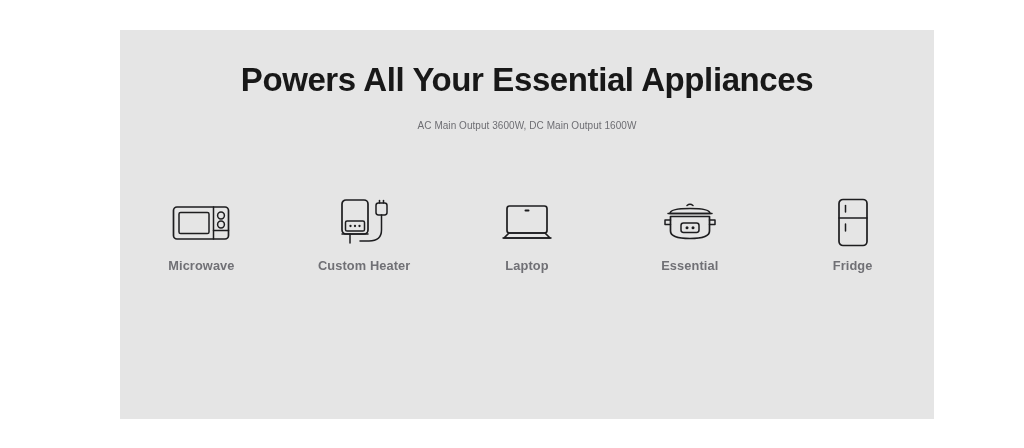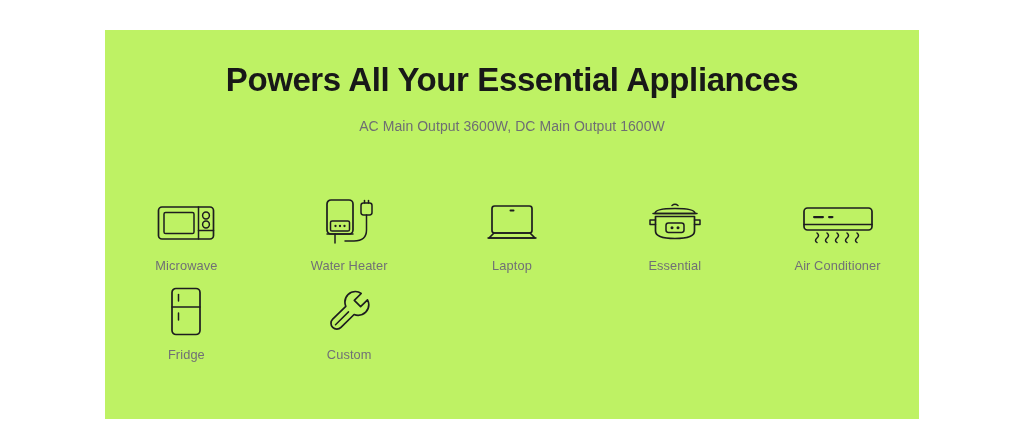--- a/index.html
+++ b/index.html
@@ -14,62 +14,63 @@
     overflow: hidden;
   }
   .stage {
     position: relative;
     width: 1024px;
     height: 448px;
     background: #ffffff;
   }
   .panel {
     position: absolute;
-    left: 105px;
+    left: 120px;
     top: 30px;
     width: 814px;
     height: 389px;
-    background: #bef264;
+    background: #e5e5e5;
   }
   .heading-block {
     padding-top: 28px;
     text-align: center;
   }
   .title {
     margin: 0;
     font-size: 33px;
     line-height: 44px;
     font-weight: 700;
     letter-spacing: -0.4px;
     color: #181818;
     font-family: "Liberation Sans", sans-serif;
   }
   .subtitle {
     margin: 14px 0 0 0;
-    font-size: 14px;
+    font-size: 10px;
     line-height: 20px;
     font-weight: 400;
     color: #6e6e73;
     letter-spacing: 0.05px;
   }
   .grid {
     position: absolute;
     left: 0;
     top: 165px;
     width: 814px;
     display: grid;
     grid-template-columns: repeat(5, 1fr);
     grid-auto-rows: 89px;
     row-gap: 0px;
   }
   .cell {
     display: flex;
     flex-direction: column;
     align-items: center;
     justify-content: flex-start;
+    font-weight: bold;
   }
   .icon-wrap {
     height: 56px;
     display: flex;
     align-items: center;
     justify-content: center;
   }
   .icon-wrap svg {
     display: block;
   }
@@ -122,21 +123,21 @@
             <circle class="dot" cx="19" cy="29" r="1.15"></circle>
             <circle class="dot" cx="23.5" cy="29" r="1.15"></circle>
             <line class="ln-thin" x1="6" y1="37" x2="32" y2="37"></line>
             <line class="ln-thin" x1="14" y1="37" x2="14" y2="46"></line>
             <rect class="ln-thin" x="40" y="6" width="11" height="12" rx="2.4"></rect>
             <line class="ln-thin" x1="43.5" y1="3.5" x2="43.5" y2="6"></line>
             <line class="ln-thin" x1="47.5" y1="3.5" x2="47.5" y2="6"></line>
             <path class="ln-thin" d="M45.5 18 L45.5 33 Q45.5 44 33 44 L24 44"></path>
           </svg>
         </div>
-        <div class="cell-label">Water Heater</div>
+        <div class="cell-label">Custom Heater</div>
       </div>
 
       <div class="cell">
         <div class="icon-wrap">
           <svg width="58" height="44" viewBox="0 0 58 44" aria-hidden="true">
             <rect class="ln" x="9" y="5" width="40" height="27" rx="2.6"></rect>
             <rect class="dot" x="26.5" y="8.5" width="5" height="2" rx="1"></rect>
             <path class="ln" d="M6 37 L11 32 L47 32 L52 37 Z"></path>
             <line class="ln-thin" x1="5" y1="37" x2="53" y2="37"></line>
           </svg>
@@ -156,55 +157,30 @@
             <path class="ln-thin" d="M11.5 19 L6 19 L6 23.5 L11.5 23.5"></path>
             <path class="ln-thin" d="M50.5 19 L56 19 L56 23.5 L50.5 23.5"></path>
             <rect class="ln-thin" x="22" y="22" width="18" height="9.5" rx="2.4"></rect>
             <circle class="dot" cx="28" cy="26.8" r="1.5"></circle>
             <circle class="dot" cx="34" cy="26.8" r="1.5"></circle>
           </svg>
         </div>
         <div class="cell-label">Essential</div>
       </div>
 
-      <div class="cell">
-        <div class="icon-wrap">
-          <svg width="74" height="42" viewBox="0 0 74 42" aria-hidden="true">
-            <rect class="ln" x="3" y="6" width="68" height="22" rx="3.5"></rect>
-            <rect class="dot" x="12" y="14" width="11" height="2.2" rx="1.1"></rect>
-            <rect class="dot" x="27" y="14" width="5.5" height="2.2" rx="1.1"></rect>
-            <line class="ln-thin" x1="3" y1="22.5" x2="71" y2="22.5"></line>
-            <path class="ln-thin" d="M16 31 q3 2.5 0 5 q-3 2.5 0 4.5"></path>
-            <path class="ln-thin" d="M26 31 q3 2.5 0 5 q-3 2.5 0 4.5"></path>
-            <path class="ln-thin" d="M36 31 q3 2.5 0 5 q-3 2.5 0 4.5"></path>
-            <path class="ln-thin" d="M46 31 q3 2.5 0 5 q-3 2.5 0 4.5"></path>
-            <path class="ln-thin" d="M56 31 q3 2.5 0 5 q-3 2.5 0 4.5"></path>
-          </svg>
-        </div>
-        <div class="cell-label">Air Conditioner</div>
-      </div>
 
 
       <div class="cell">
         <div class="icon-wrap">
           <svg width="40" height="52" viewBox="0 0 40 52" aria-hidden="true">
             <rect class="ln" x="6" y="2.5" width="28" height="46" rx="4"></rect>
             <line class="ln-thin" x1="6" y1="21" x2="34" y2="21"></line>
             <line class="ln-thin" x1="12.5" y1="8.5" x2="12.5" y2="15"></line>
             <line class="ln-thin" x1="12.5" y1="27" x2="12.5" y2="34"></line>
           </svg>
         </div>
         <div class="cell-label">Fridge</div>
       </div>
 
-      <div class="cell">
-        <div class="icon-wrap">
-          <svg width="50" height="48" viewBox="0 0 50 48" aria-hidden="true">
-            <path class="ln" d="M31.5 3.5 C25.6 3.5 20.9 8.2 20.9 14 C20.9 15.6 21.2 17 21.8 18.3 L8.7 31.2 C6.4 33.5 6.4 37.1 8.7 39.4 C11 41.7 14.7 41.7 17 39.4 L30.1 26.5 C31.3 27 32.7 27.3 34.2 27.3 C40.1 27.3 44.8 22.6 44.8 16.8 C44.8 15 44.3 13.3 43.5 11.8 L36.6 18.6 L30.3 12.4 L37.2 5.5 C35.5 4.2 33.6 3.5 31.5 3.5 Z"></path>
-            <line class="ln-thin" x1="11.5" y1="36.7" x2="24.5" y2="23.9"></line>
-          </svg>
-        </div>
-        <div class="cell-label">Custom</div>
-      </div>
 
     </div>
   </div>
 </div>
 
 </body></html>

